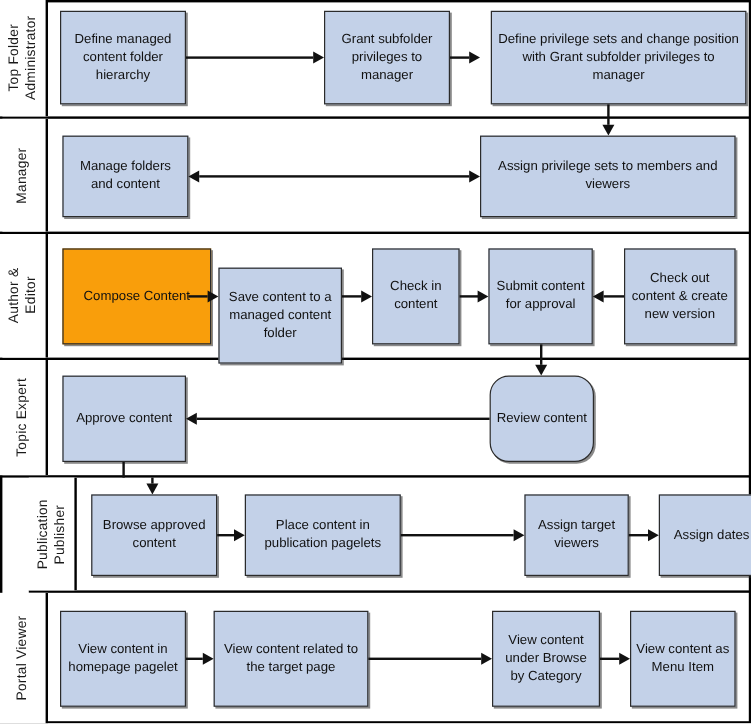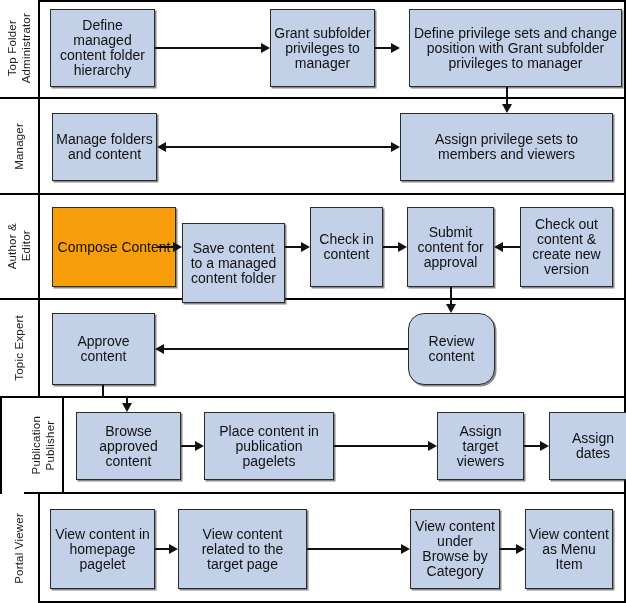--- a/index.html
+++ b/index.html
@@ -65,21 +65,21 @@
   }
   .node {
     position: absolute;
     box-sizing: border-box;
     border: 1.5px solid #2b2b2b;
     background: #c3d1e8;
     display: flex;
     align-items: center;
     justify-content: center;
     text-align: center;
-    font-size: 14px;
+    font-size: 11px;
     line-height: 15px;
     color: #111111;
     padding: 2px 3px;
     box-shadow: 1.5px 1.5px 0 rgba(40,40,40,0.55);
   }
   .node.accent {
     background: #f99e0b;
   }
   .edge {
     position: absolute;

